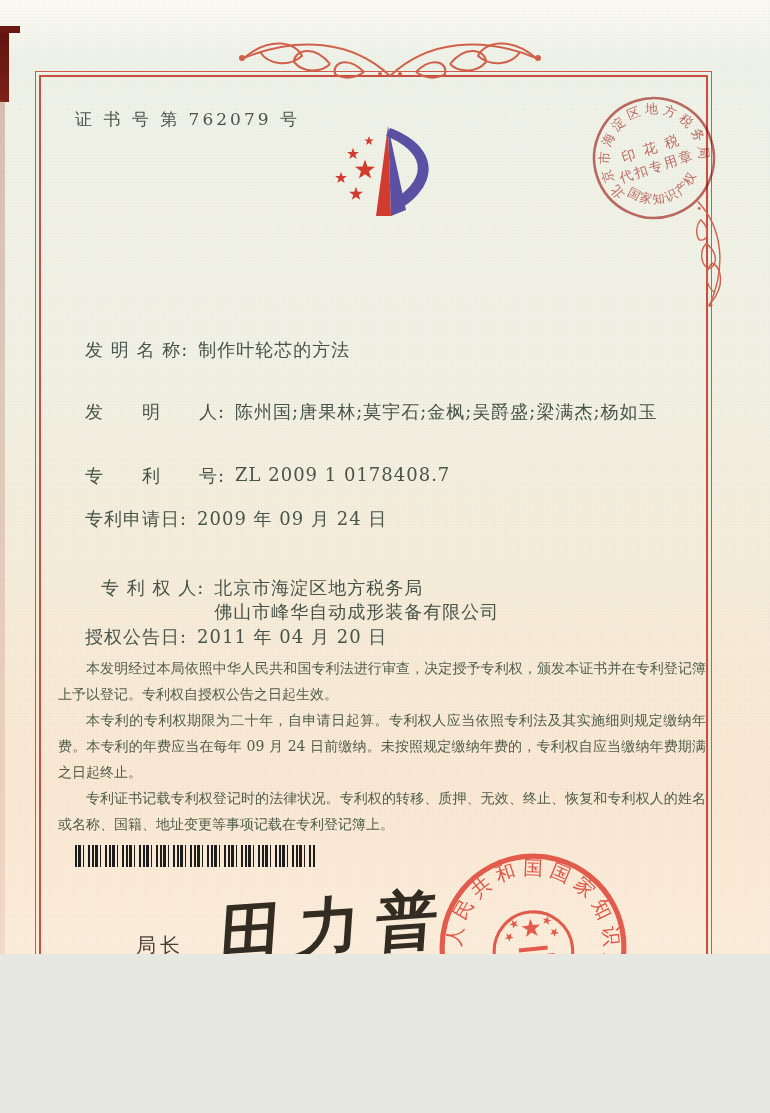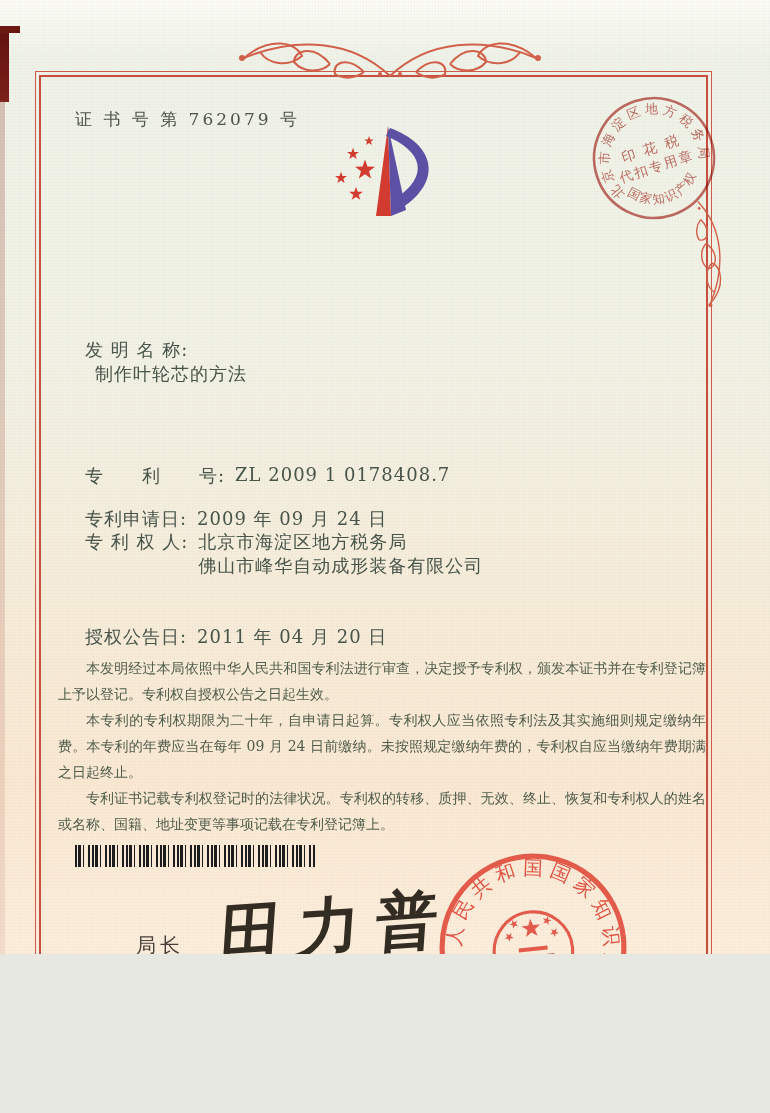--- a/index.html
+++ b/index.html
@@ -26,21 +26,21 @@
   .cert-no{position:absolute;left:75px;top:108px;font-size:17px;letter-spacing:3px;color:#4c5348;}
 
   .logo{position:absolute;left:320px;top:118px;}
 
   .title{position:absolute;left:0;top:238px;width:100%;text-align:center;
     font-size:41px;font-weight:600;letter-spacing:16px;color:#36443b;}
 
   .field{position:absolute;left:85px;display:flex;font-size:18px;color:#47544a;letter-spacing:1px;white-space:nowrap;}
   .field .lbl{flex:0 0 auto;}
   .field .val{margin-left:10px;}
-  .f1{top:338px;flex-direction:column;} .f2{top:400px;} .f3{top:452px;margin-top:12px;} .f4{top:507px;justify-content:space-between;} .f5{top:530px;} .f6{top:625px;}
+  .f1{top:338px;} .f2{top:400px;} .f3{top:452px;margin-top:12px;} .f4{top:507px;justify-content:space-between;} .f5{top:576px;margin-left:16px;} .f6{top:625px;}
   .val-line2{display:block;}
 
   .body-text{position:absolute;left:58px;top:655px;width:648px;font-size:14px;line-height:26px;color:#4f5c4b;text-align:justify;}
   .body-text p{margin:0;text-indent:2em;}
 
   .barcode{position:absolute;left:75px;top:845px;width:240px;height:22px;
     background:repeating-linear-gradient(90deg,#1d1d1d 0 2px,transparent 2px 3px,#1d1d1d 3px 6px,transparent 6px 8px,#1d1d1d 8px 9px,transparent 9px 13px,#1d1d1d 13px 15px,transparent 15px 17px);}
 
   .director-label{position:absolute;left:136px;top:932px;font-size:20px;color:#48413a;letter-spacing:4px;}
   .signature{position:absolute;left:220px;top:884px;font-size:62px;font-weight:700;color:#332c23;
@@ -119,20 +119,24 @@
     </text>
     <text x="62" y="57" text-anchor="middle" font-size="13.5" fill="#c05a55" letter-spacing="2" font-family="DejaVu Serif,serif">印 花 税</text>
     <text x="62" y="75" text-anchor="middle" font-size="13" fill="#c05a55" letter-spacing="2" font-family="DejaVu Serif,serif">代扣专用章</text>
   </svg>
 
 
   <div class="field f1">
     <span class="lbl">发 明 名 称:</span>
     <span class="val">制作叶轮芯的方法</span>
   </div>
+  <div class="field f2">
+    <span class="lbl">发　　明　　人:</span>
+    <span class="val">陈州国;唐果林;莫宇石;金枫;吴爵盛;梁满杰;杨如玉</span>
+  </div>
   <div class="field f3">
     <span class="lbl">专　　利　　号:</span>
     <span class="val">ZL 2009 1 0178408.7</span>
   </div>
   <div class="field f4">
     <span class="lbl">专利申请日:</span>
     <span class="val">2009 年 09 月 24 日</span>
   </div>
   <div class="field f5">
     <span class="lbl">专 利 权 人:</span>

